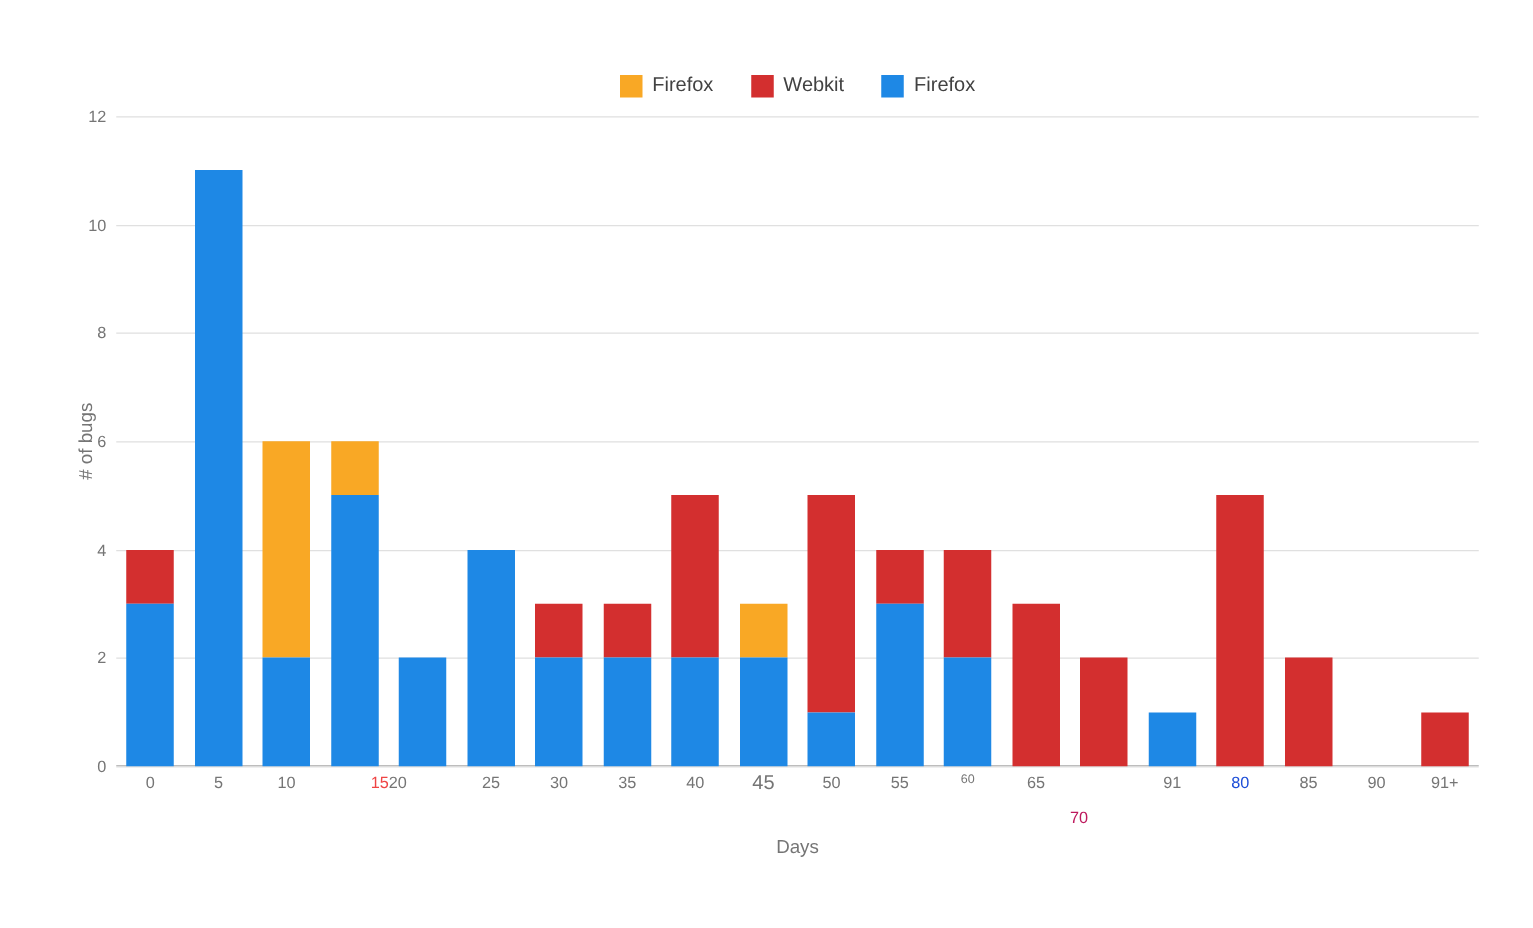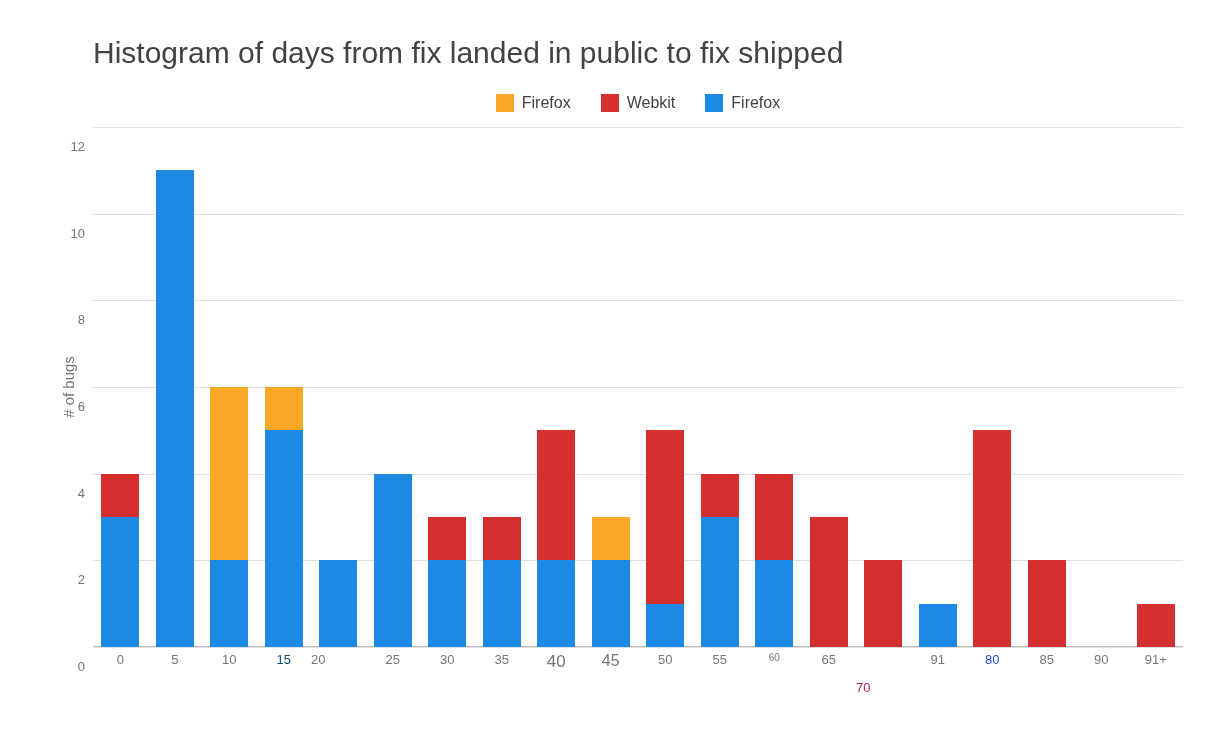--- a/index.html
+++ b/index.html
@@ -71,32 +71,30 @@
       width: 100%;
       border-top: 1px solid #e0e0e0;
       left: 0;
     }
     .y-tick-label {
       position: absolute;
       right: calc(100% + 8px);
       font-size: 13px;
       color: #757575;
       transform: translateY(-50%);
-      margin-top: 19px;
     }
     .x-labels {
       display: flex;
       margin-top: 5px;
     }
   </style>
 </head>
 <body>
 
 <div class="chart-container">
-  <h1 class="chart-title">Histogram of days from fix landed in public to fix shipped</h1>
 
   <div class="legend">
 
   <div class="legend-item">
         <div class="legend-color" style="background:#F9A825;"></div>
         <span>Firefox</span>
       </div>
       <div class="legend-item">
         <div class="legend-color" style="background:#D32F2F;"></div>
         <span>Webkit</span>
@@ -238,31 +236,32 @@
           </div>
         </div>
       </div>
   </div>
 
   <div class="x-labels" id="x-labels-container">
 
   <div style="flex: 1 1 0%; text-align: center; font-size: 13px; color: rgb(117, 117, 117);">0</div>
       <div style="flex: 1 1 0%; text-align: center; font-size: 13px; color: rgb(117, 117, 117);">5</div>
       <div style="flex: 1 1 0%; text-align: center; font-size: 13px; color: rgb(117, 117, 117);">10</div>
-      <div style="flex: 1 1 0%; text-align: center; font-size: 13px; color: #0c4a6e;">15</div>
+      <div style="flex: 1 1 0%; text-align: right; font-size: 13px; color: #ef4444;">15</div>
       <div style="flex: 1 1 0%; text-align: left; font-size: 13px; color: rgb(117, 117, 117);">20</div>
       <div style="flex: 1 1 0%; text-align: center; font-size: 13px; color: rgb(117, 117, 117);">25</div>
       <div style="flex: 1 1 0%; text-align: center; font-size: 13px; color: rgb(117, 117, 117);">30</div>
       <div style="flex: 1 1 0%; text-align: center; font-size: 13px; color: rgb(117, 117, 117);">35</div>
-      <div style="flex: 1 1 0%; text-align: center; font-size: 17px; color: rgb(117, 117, 117);">40</div>
+      <div style="flex: 1 1 0%; text-align: center; font-size: 13px; color: rgb(117, 117, 117);">40</div>
       <div style="flex: 1 1 0%; text-align: center; font-size: 16px; color: rgb(117, 117, 117);">45</div>
       <div style="flex: 1 1 0%; text-align: center; font-size: 13px; color: rgb(117, 117, 117);">50</div>
       <div style="flex: 1 1 0%; text-align: center; font-size: 13px; color: rgb(117, 117, 117);">55</div>
       <div style="flex: 1 1 0%; text-align: center; font-size: 10px; color: rgb(117, 117, 117);">60</div>
       <div style="flex: 1 1 0%; text-align: center; font-size: 13px; color: rgb(117, 117, 117);">65</div>
       <div style="flex: 1 1 0%; text-align: left; font-size: 13px; color: #be185d; margin-top: 28px;">70</div>
       <div style="flex: 1 1 0%; text-align: center; font-size: 13px; color: rgb(117, 117, 117);">91</div>
       <div style="flex: 1 1 0%; text-align: center; font-size: 13px; color: #1d4ed8;">80</div>
       <div style="flex: 1 1 0%; text-align: center; font-size: 13px; color: rgb(117, 117, 117);">85</div>
       <div style="flex: 1 1 0%; text-align: center; font-size: 13px; color: rgb(117, 117, 117);">90</div>
       <div style="flex: 1 1 0%; text-align: center; font-size: 13px; color: rgb(117, 117, 117);">91+</div>
     </div>
+  <div class="x-axis-label">Days</div>
 </div>
 
 </body></html>

